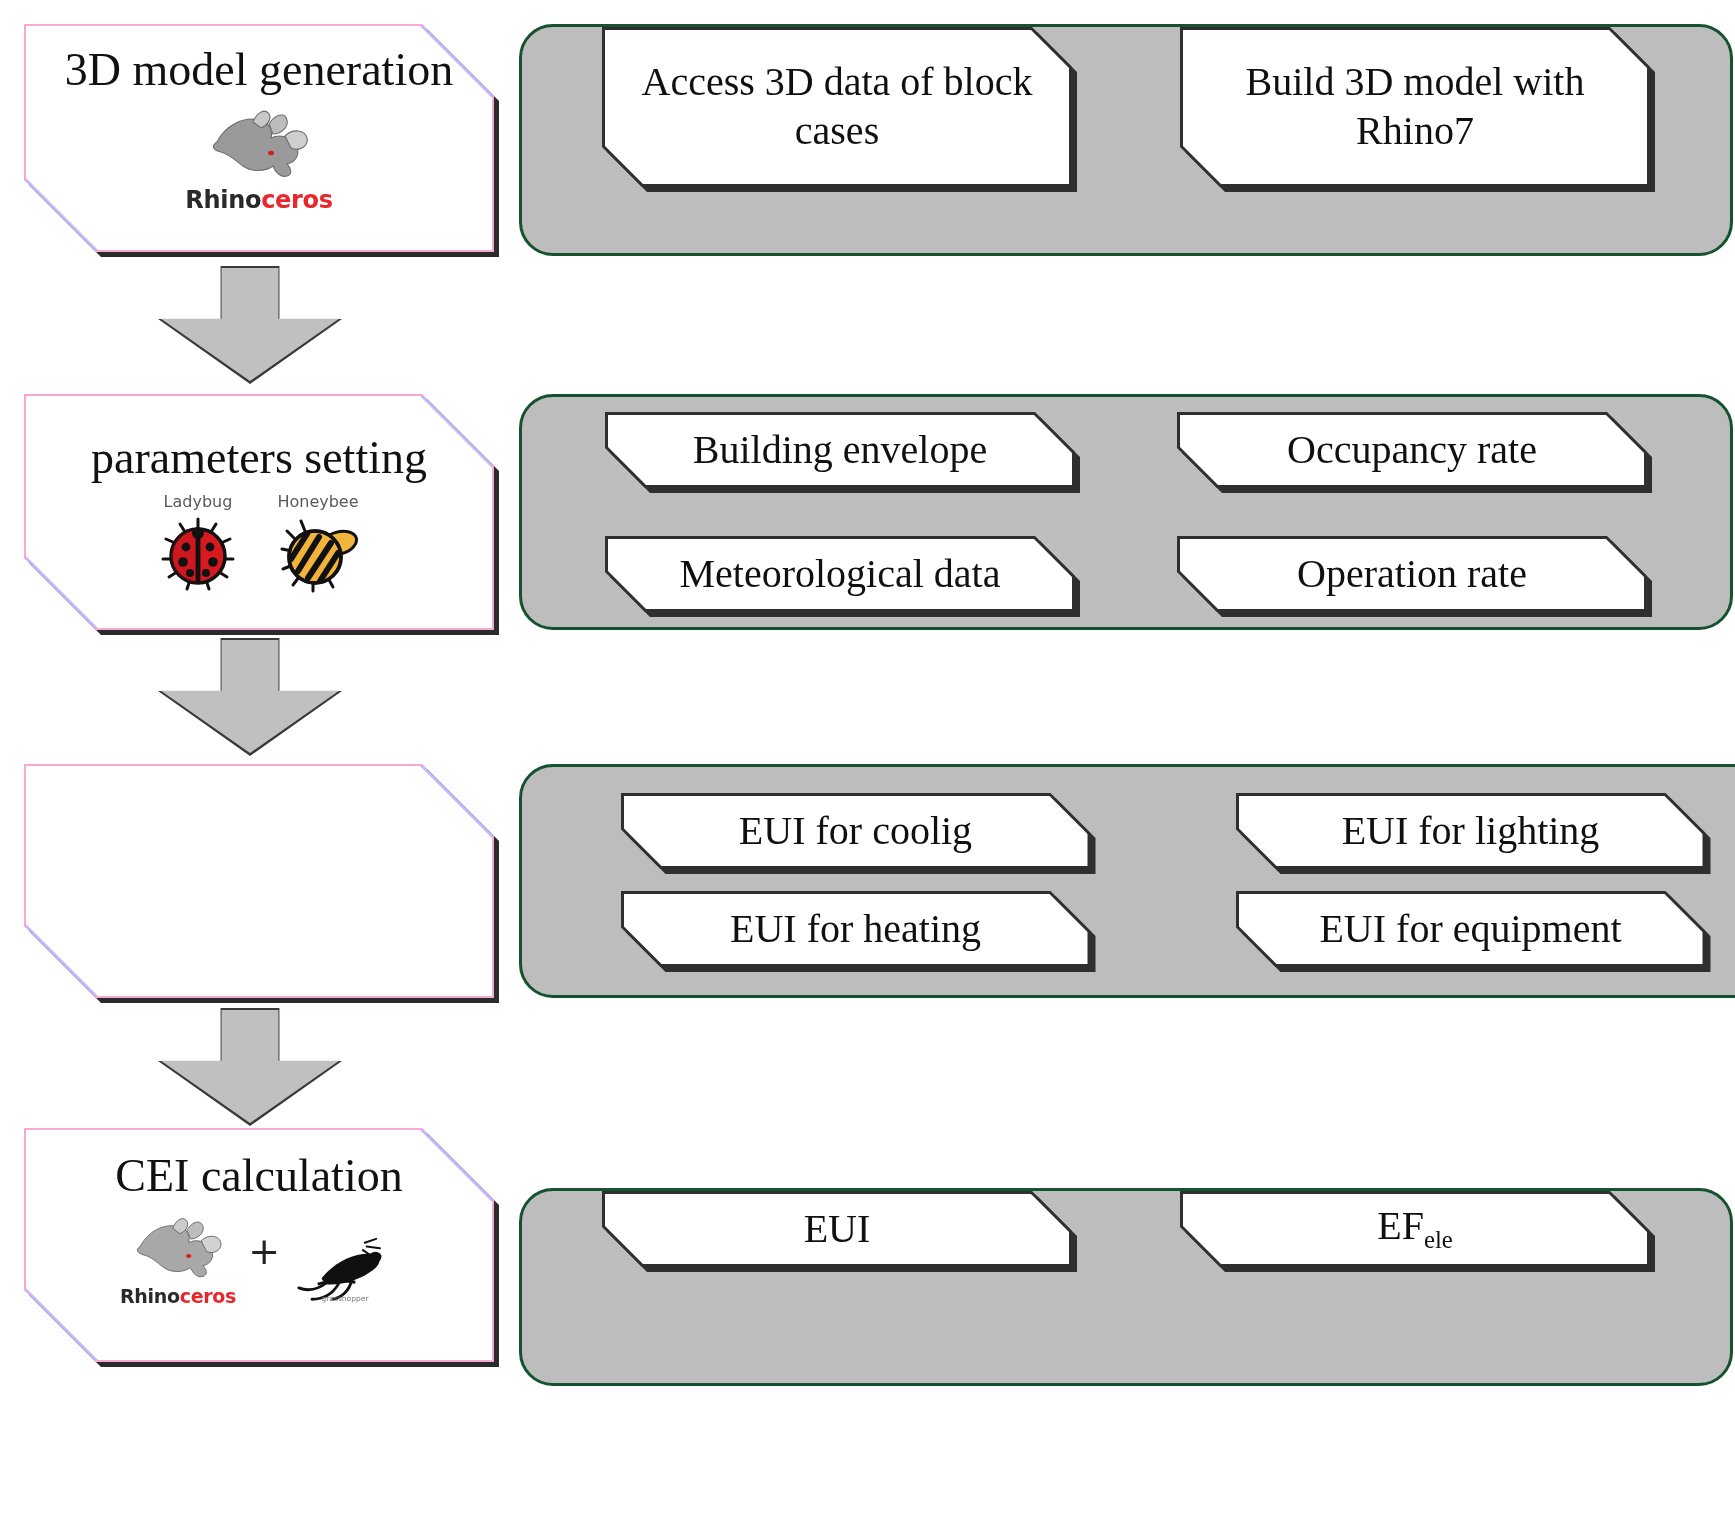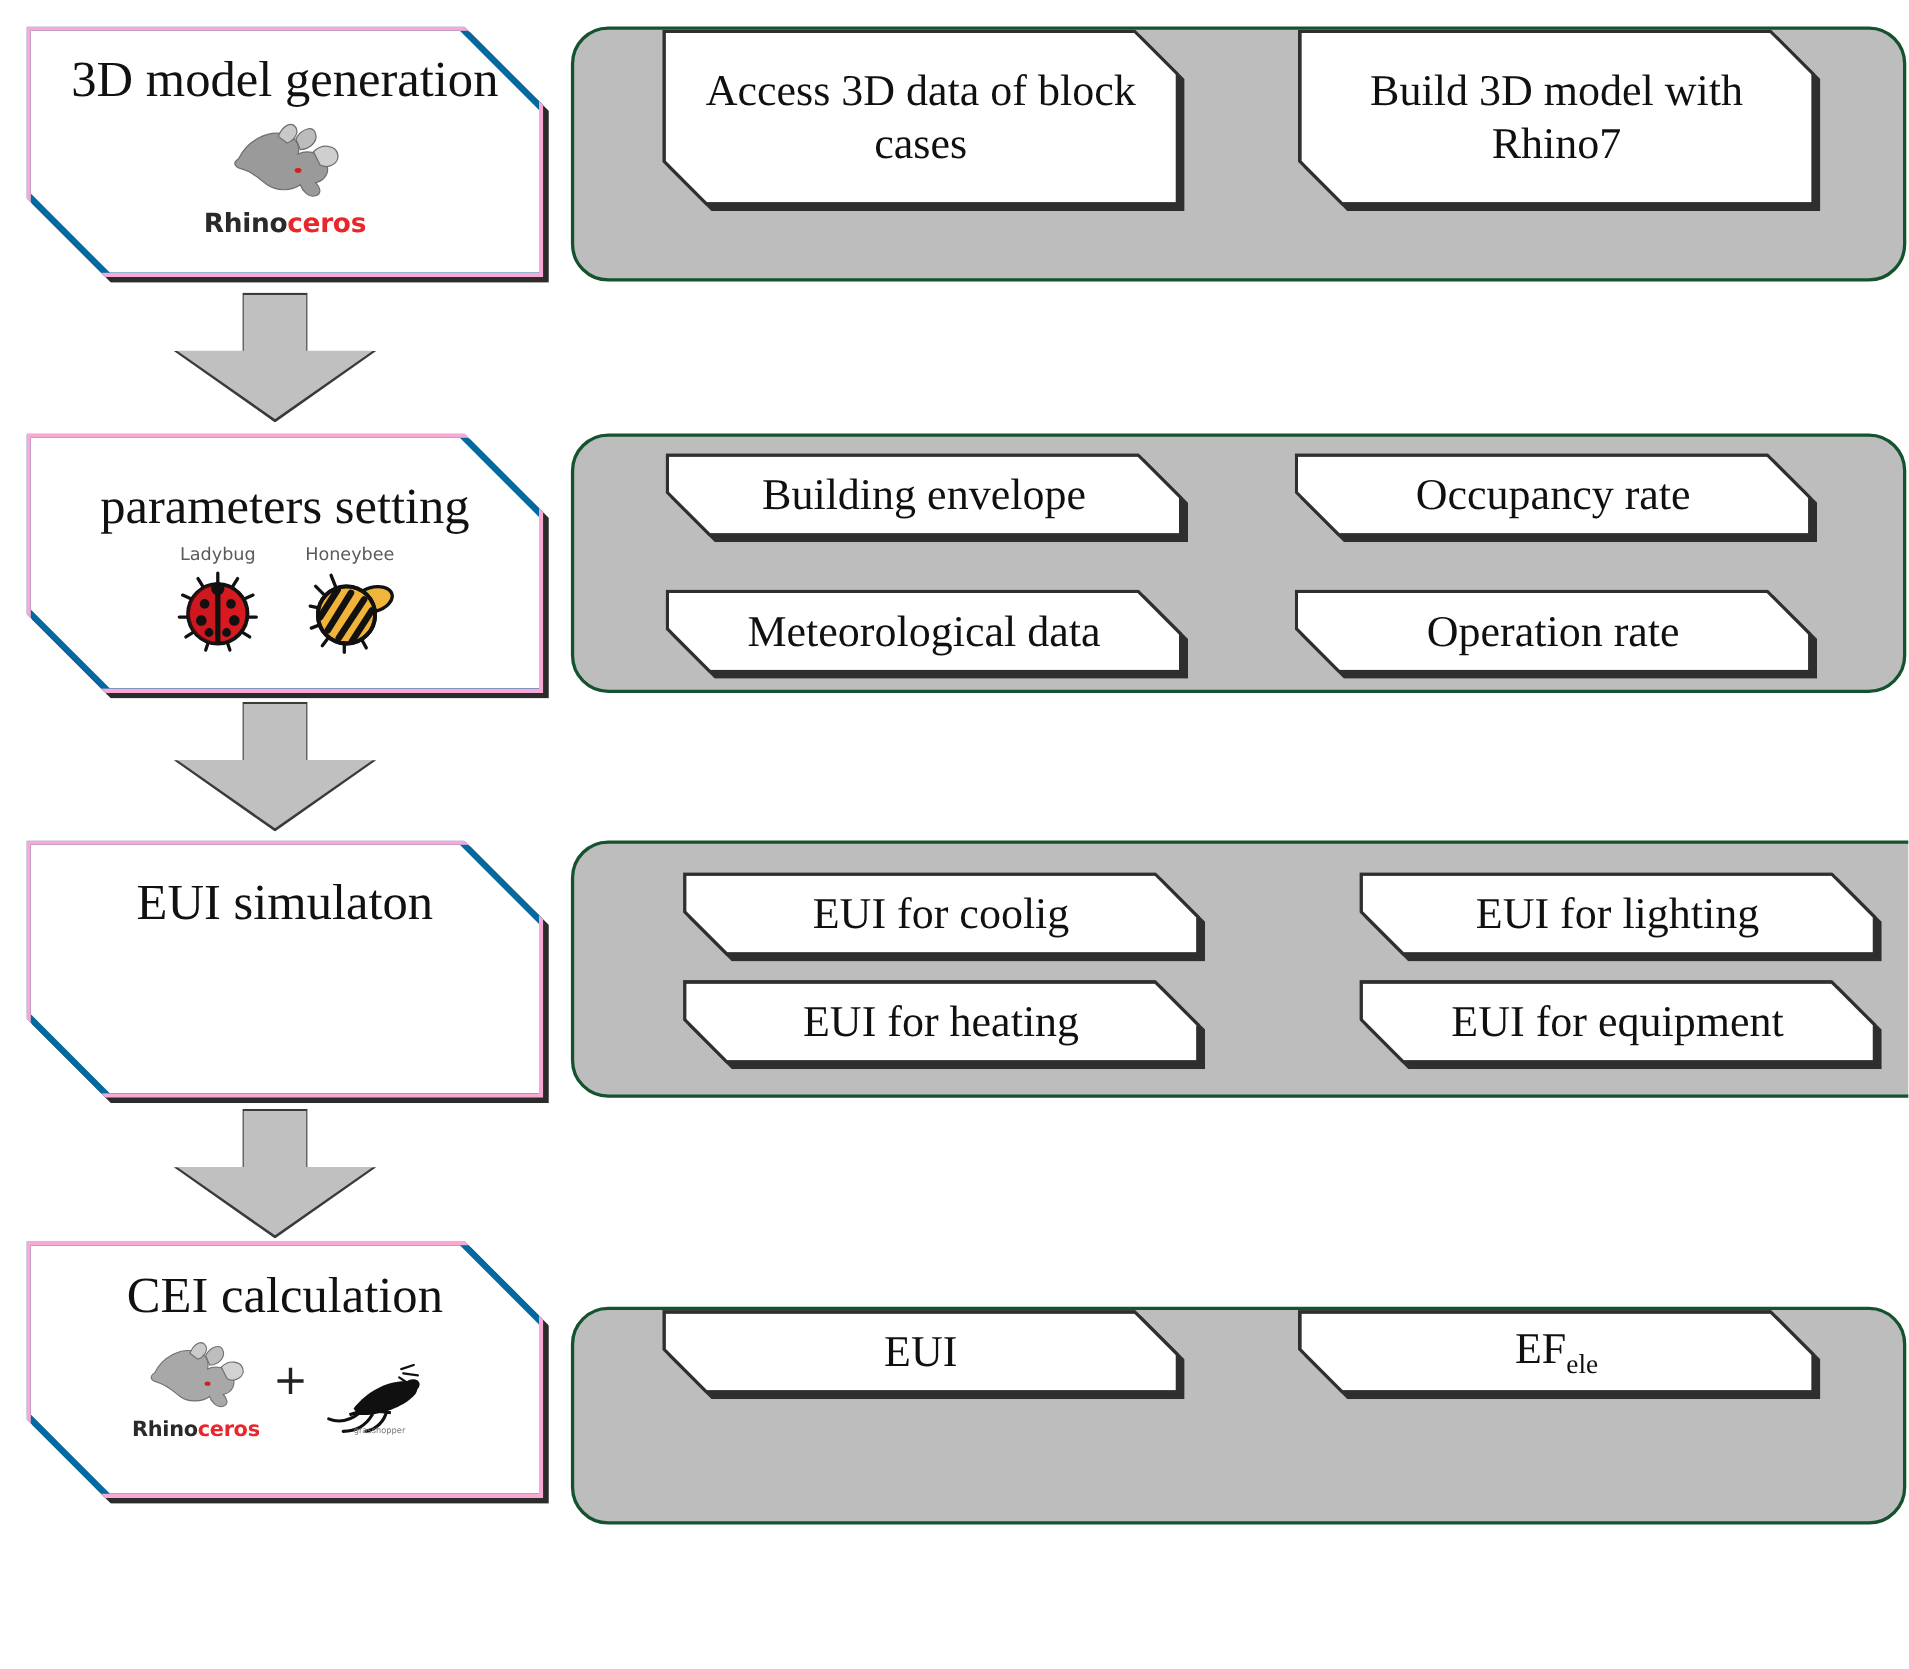--- a/index.html
+++ b/index.html
@@ -15,22 +15,22 @@
     position: relative;
     width: 1735px;
     height: 1517px;
     background: #ffffff;
     overflow: hidden;
   }
 
   
   .stage {
     position: absolute;
-    background: #0369a1;
-    border: 4px solid #f9a8d4;
+    background: #c4b5fd;
+    border: 2px solid #f9a8d4;
     box-sizing: border-box;
     -webkit-clip-path: polygon(0 0, calc(100% - 72px) 0, 100% 72px, 100% 100%, 72px 100%, 0 calc(100% - 72px));
     clip-path: polygon(0 0, calc(100% - 72px) 0, 100% 72px, 100% 100%, 72px 100%, 0 calc(100% - 72px));
   }
   .stage-inner {
     position: absolute;
     inset: 0;
     background: #ffffff;
     -webkit-clip-path: polygon(0 0, calc(100% - 72px) 0, 100% 72px, 100% 100%, 72px 100%, 0 calc(100% - 72px));
     clip-path: polygon(0 0, calc(100% - 72px) 0, 100% 72px, 100% 100%, 72px 100%, 0 calc(100% - 72px));
@@ -306,21 +306,20 @@
       </div>
     </div>
   </div>
 
   <div class="arrow-outline" style="left:158px; top:638px; width:184px; height:118px;"></div>
   <div class="arrow" style="left:161px; top:640px; width:178px; height:113px;"></div>
 
   <div class="stage-shadow" style="left:29px; top:769px; width:470px; height:234px;"></div>
   <div class="stage" style="left:24px; top:764px; width:470px; height:234px;">
     <div class="stage-inner">
-      <div class="stage-title" style="margin-top:28px;">EUI simulaton</div>
     </div>
   </div>
 
   <div class="panel" style="left:519px; top:764px; width:1288px; height:234px;">
     <div class="panel-grid" style="grid-template-rows:1fr 1fr; row-gap:20px; column-gap:60px; padding:26px 56px;">
       <div class="item-wrap" style="width:470px; height:76px;">
         <div class="item-shadow"></div>
         <div class="item" style="width:470px; height:76px;">
           <div class="item-face">
               <span class="item-label">EUI for coolig</span>

